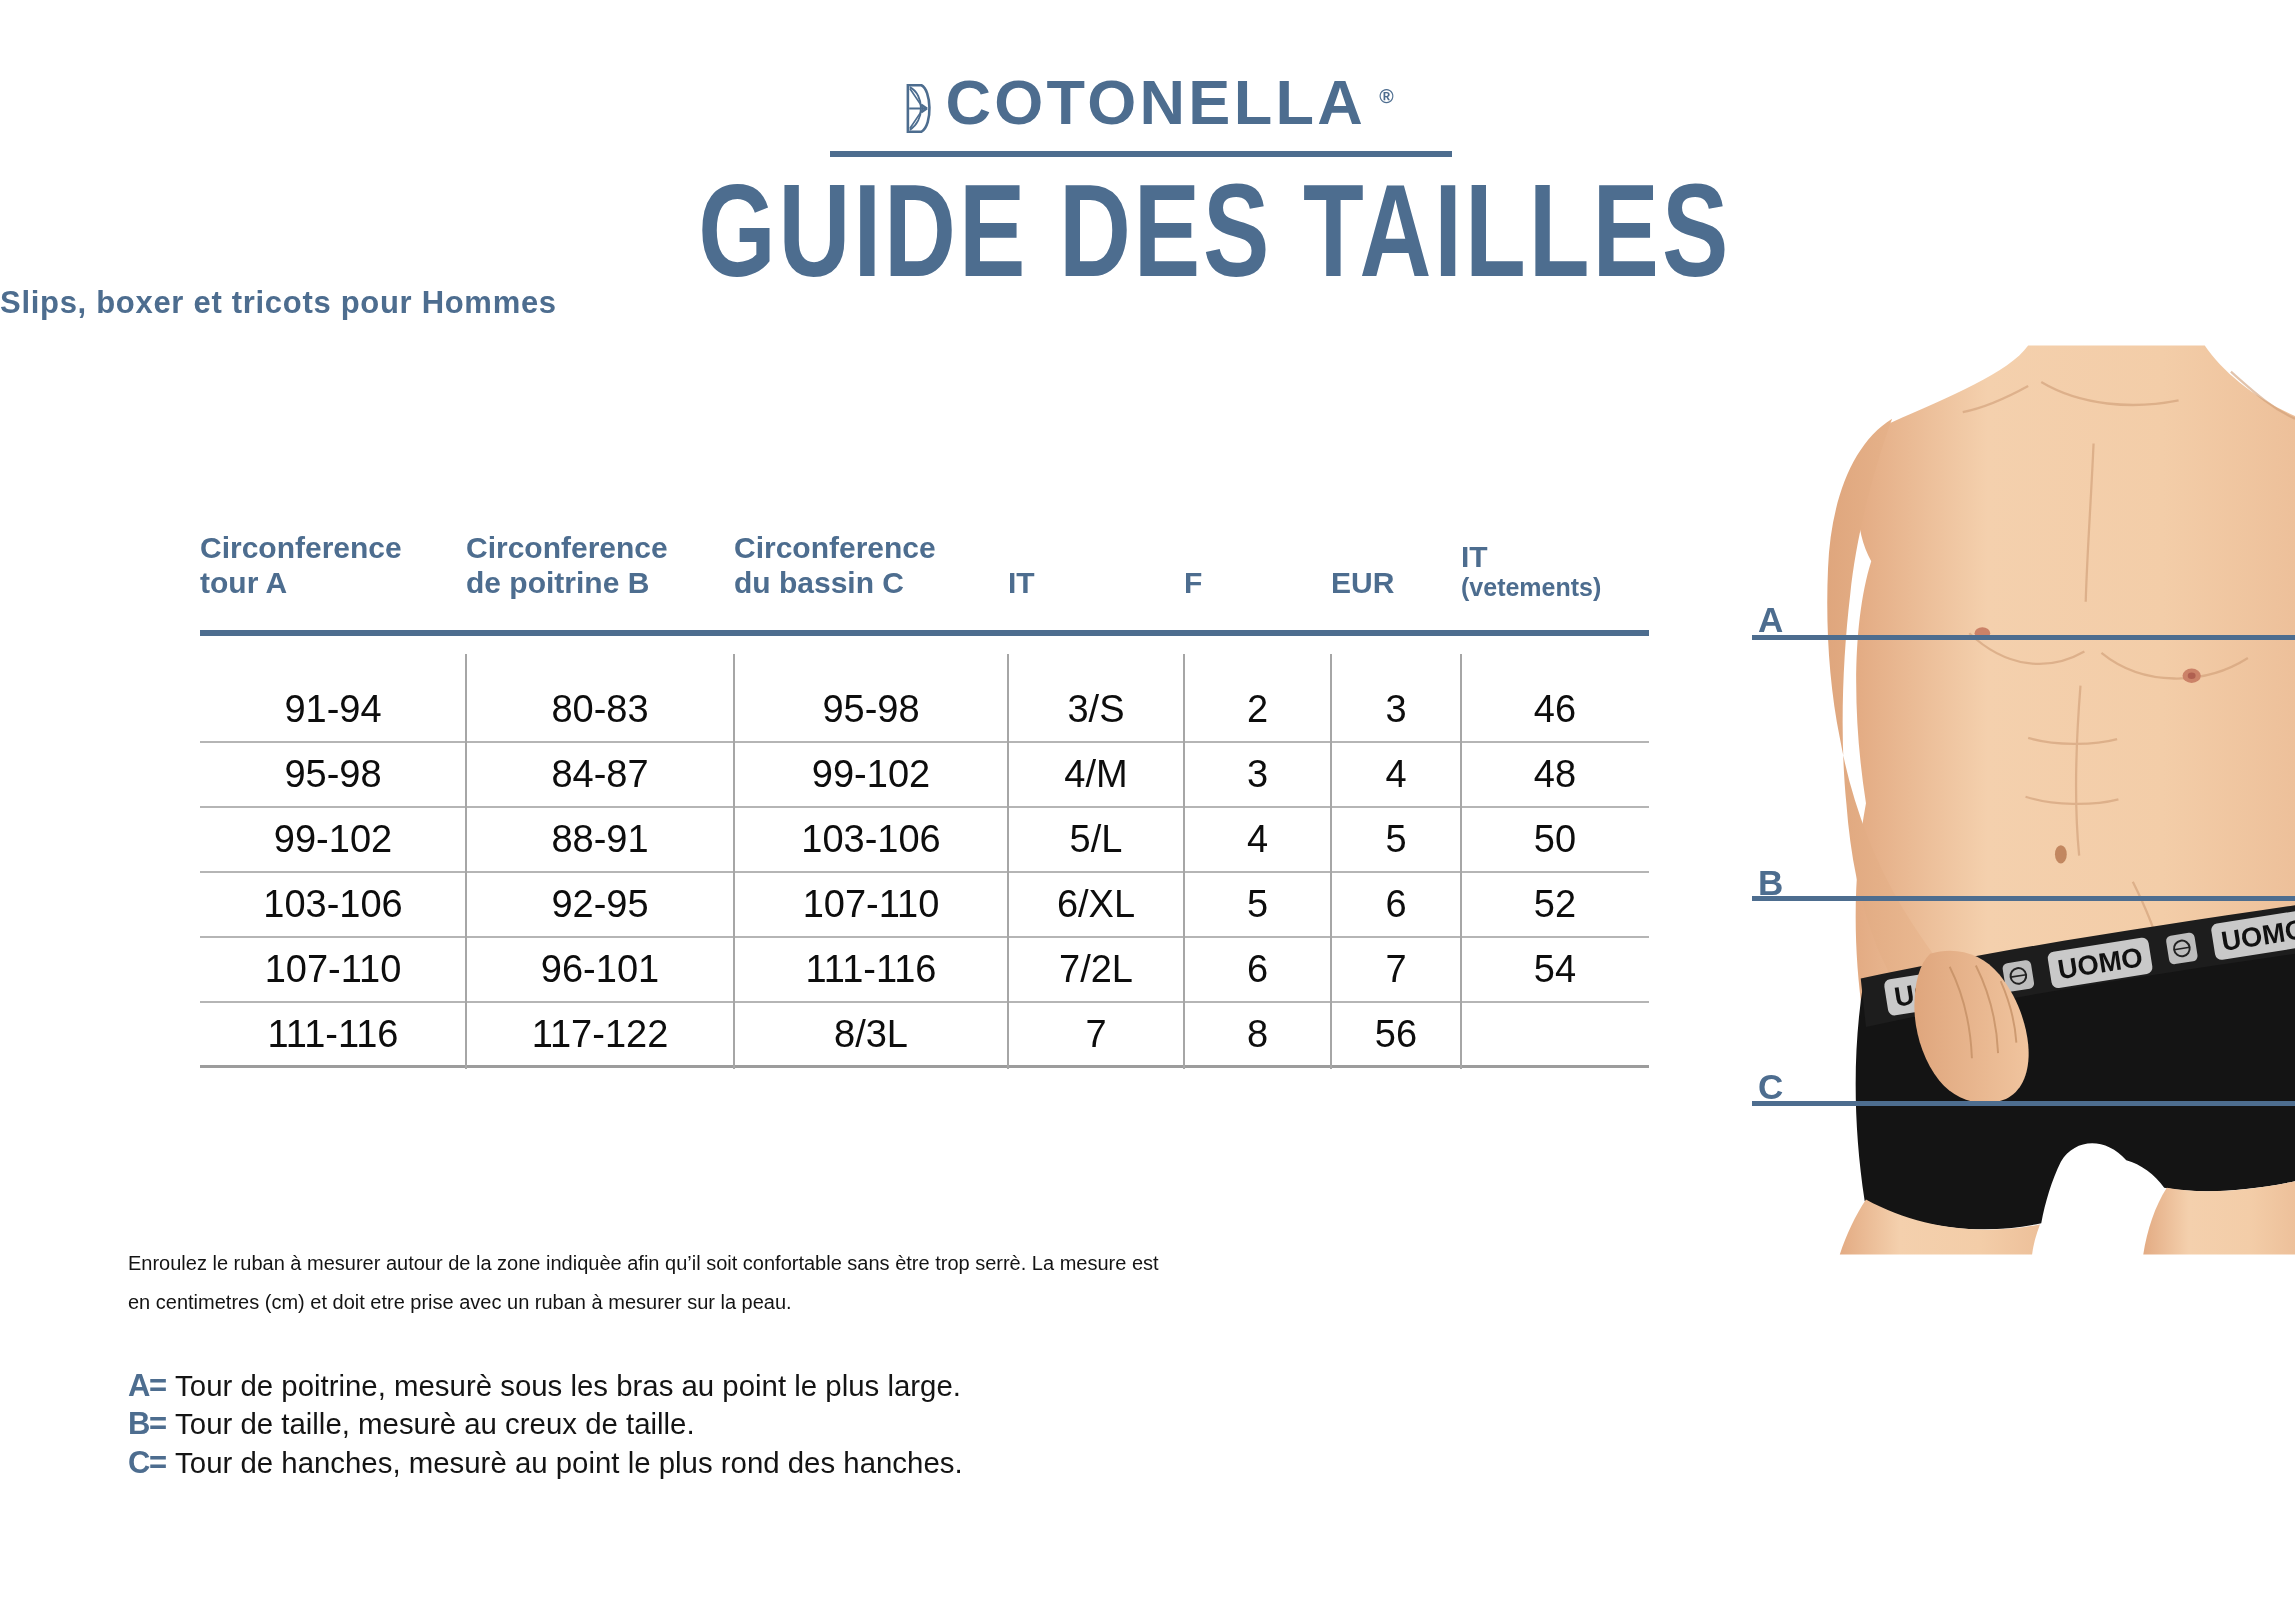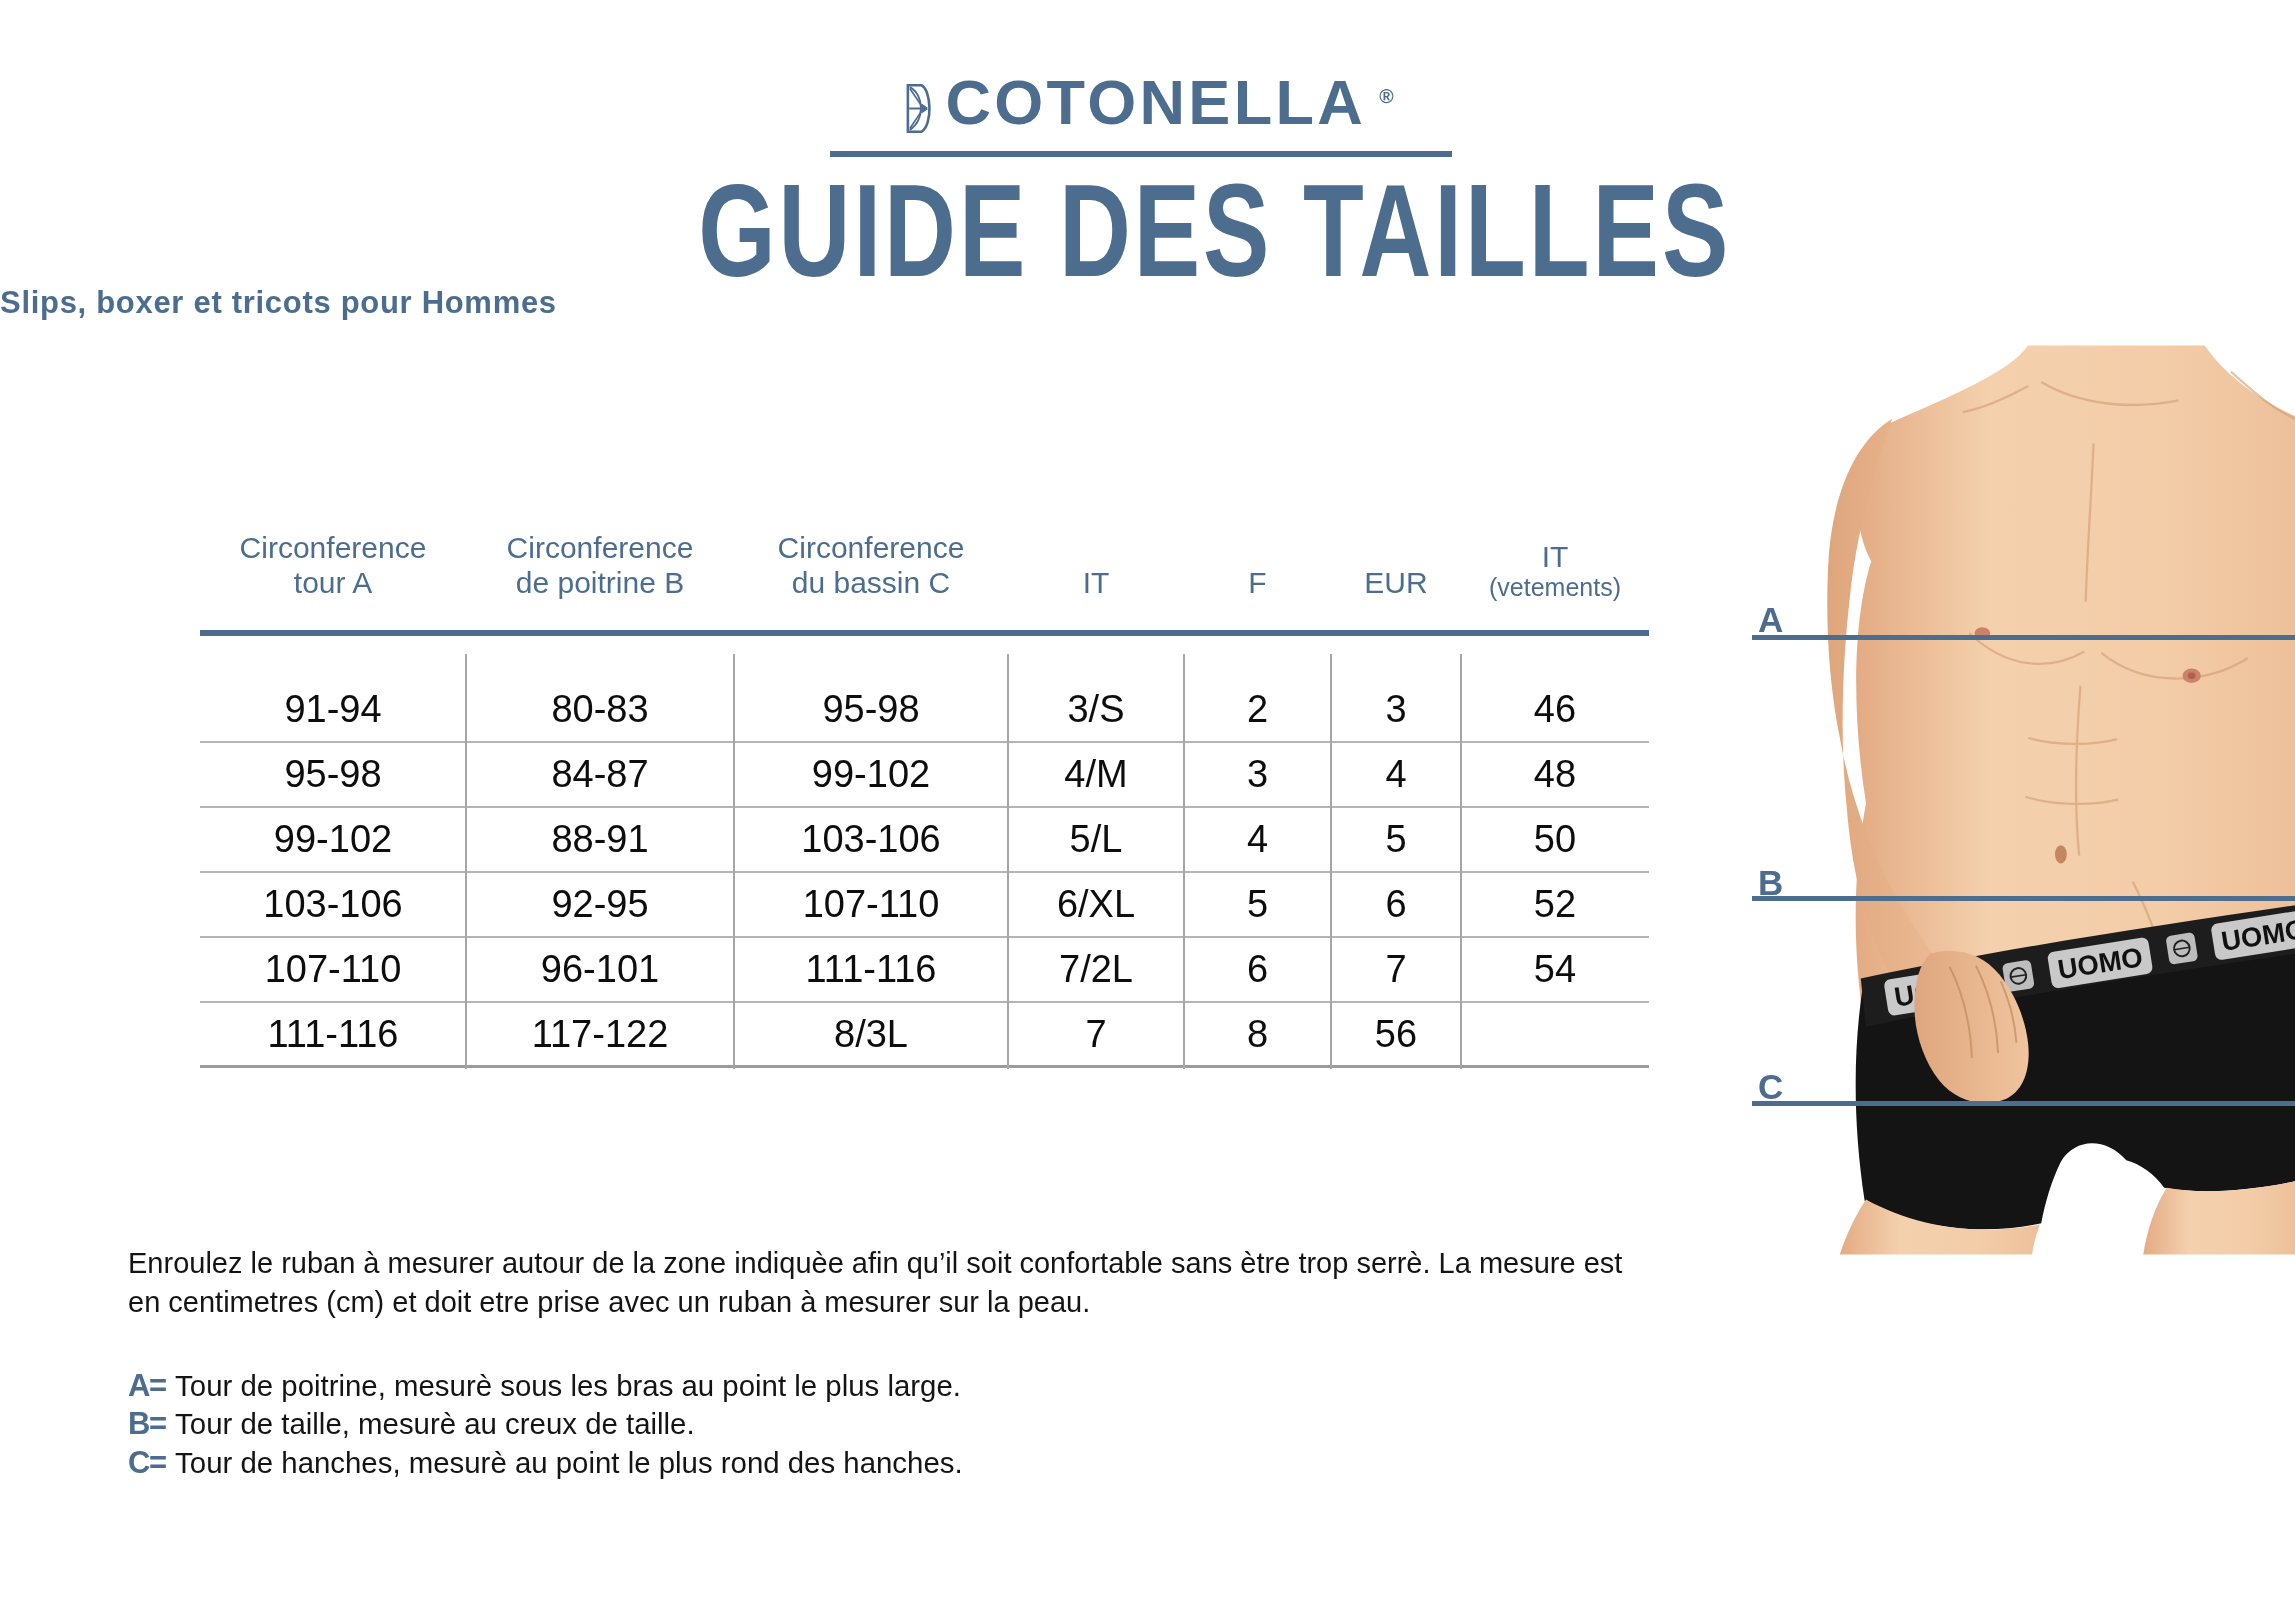--- a/index.html
+++ b/index.html
@@ -16,36 +16,36 @@
   #title-wrap{position:absolute;left:0;right:0;top:165px;text-align:center;}
   #title-wrap span{display:inline-block;transform:translateX(67px) scaleX(0.76);transform-origin:center;
     font-size:131px;line-height:1;font-weight:700;letter-spacing:3.9px;color:#4d6d8f;white-space:nowrap;}
   #subtitle{position:absolute;left:0;right:0;top:285px;text-align:left;font-size:31px;font-weight:700;
     letter-spacing:0.7px;color:#4d6d8f;}
 
   
   #size-table{position:absolute;left:200px;top:517px;width:1449px;height:563px;}
   .cols{display:grid;grid-template-columns:266px 268px 274px 176px 147px 130px 188px;}
   #head-row{height:110px;}
-  .hcell{align-self:end;text-align:center;color:#4d6d8f;font-weight:400;font-size:30px;line-height:35px;padding-bottom:27.5px;}
+  .hcell{align-self:end;color:#4d6d8f;font-weight:700;font-size:30px;line-height:35px;padding-bottom:27.5px;}
   .hcell .sub{font-size:25px;line-height:26px;display:block;}
   #head-line{position:absolute;left:0;top:113px;width:1449px;height:5.9px;background:#4d6d8f;}
   #rows{position:absolute;left:0;top:161px;width:1449px;}
   .t-row{height:65px;box-sizing:border-box;border-bottom:2.6px solid #b5b5b5;}
   .t-row:last-child{border-bottom:3.9px solid #9c9c9c;}
   .cell{text-align:center;line-height:62px;font-size:38px;color:#0d0d0d;}
   .vline{position:absolute;top:137px;width:2px;height:415px;background:#a6a6a6;}
 
   
   #figure{position:absolute;left:1675px;top:345px;width:620px;height:910px;overflow:hidden;}
   .measure-line{position:absolute;height:4.6px;background:#4d6d8f;z-index:6;}
   .measure-label{position:absolute;font-size:35px;font-weight:700;color:#4d6d8f;line-height:1;z-index:6;}
 
   
-  #note-par{position:absolute;left:128px;top:1244px;width:1656px;font-size:29px;line-height:39px;color:#141414;}
+  #note-par{position:absolute;left:128px;top:1244px;width:1656px;font-size:20px;line-height:39px;color:#141414;}
   .note-item{position:absolute;left:128px;font-size:29.4px;color:#141414;white-space:nowrap;}
   .note-item .pfx{font-weight:700;color:#4d6d8f;font-size:31px;margin-right:9.2px;letter-spacing:-1.3px;}
 </style>
 </head>
 <body>
 
 <div id="page">
 
   <div id="logo-row">
     <svg width="31" height="51" viewBox="0 0 48 78">

